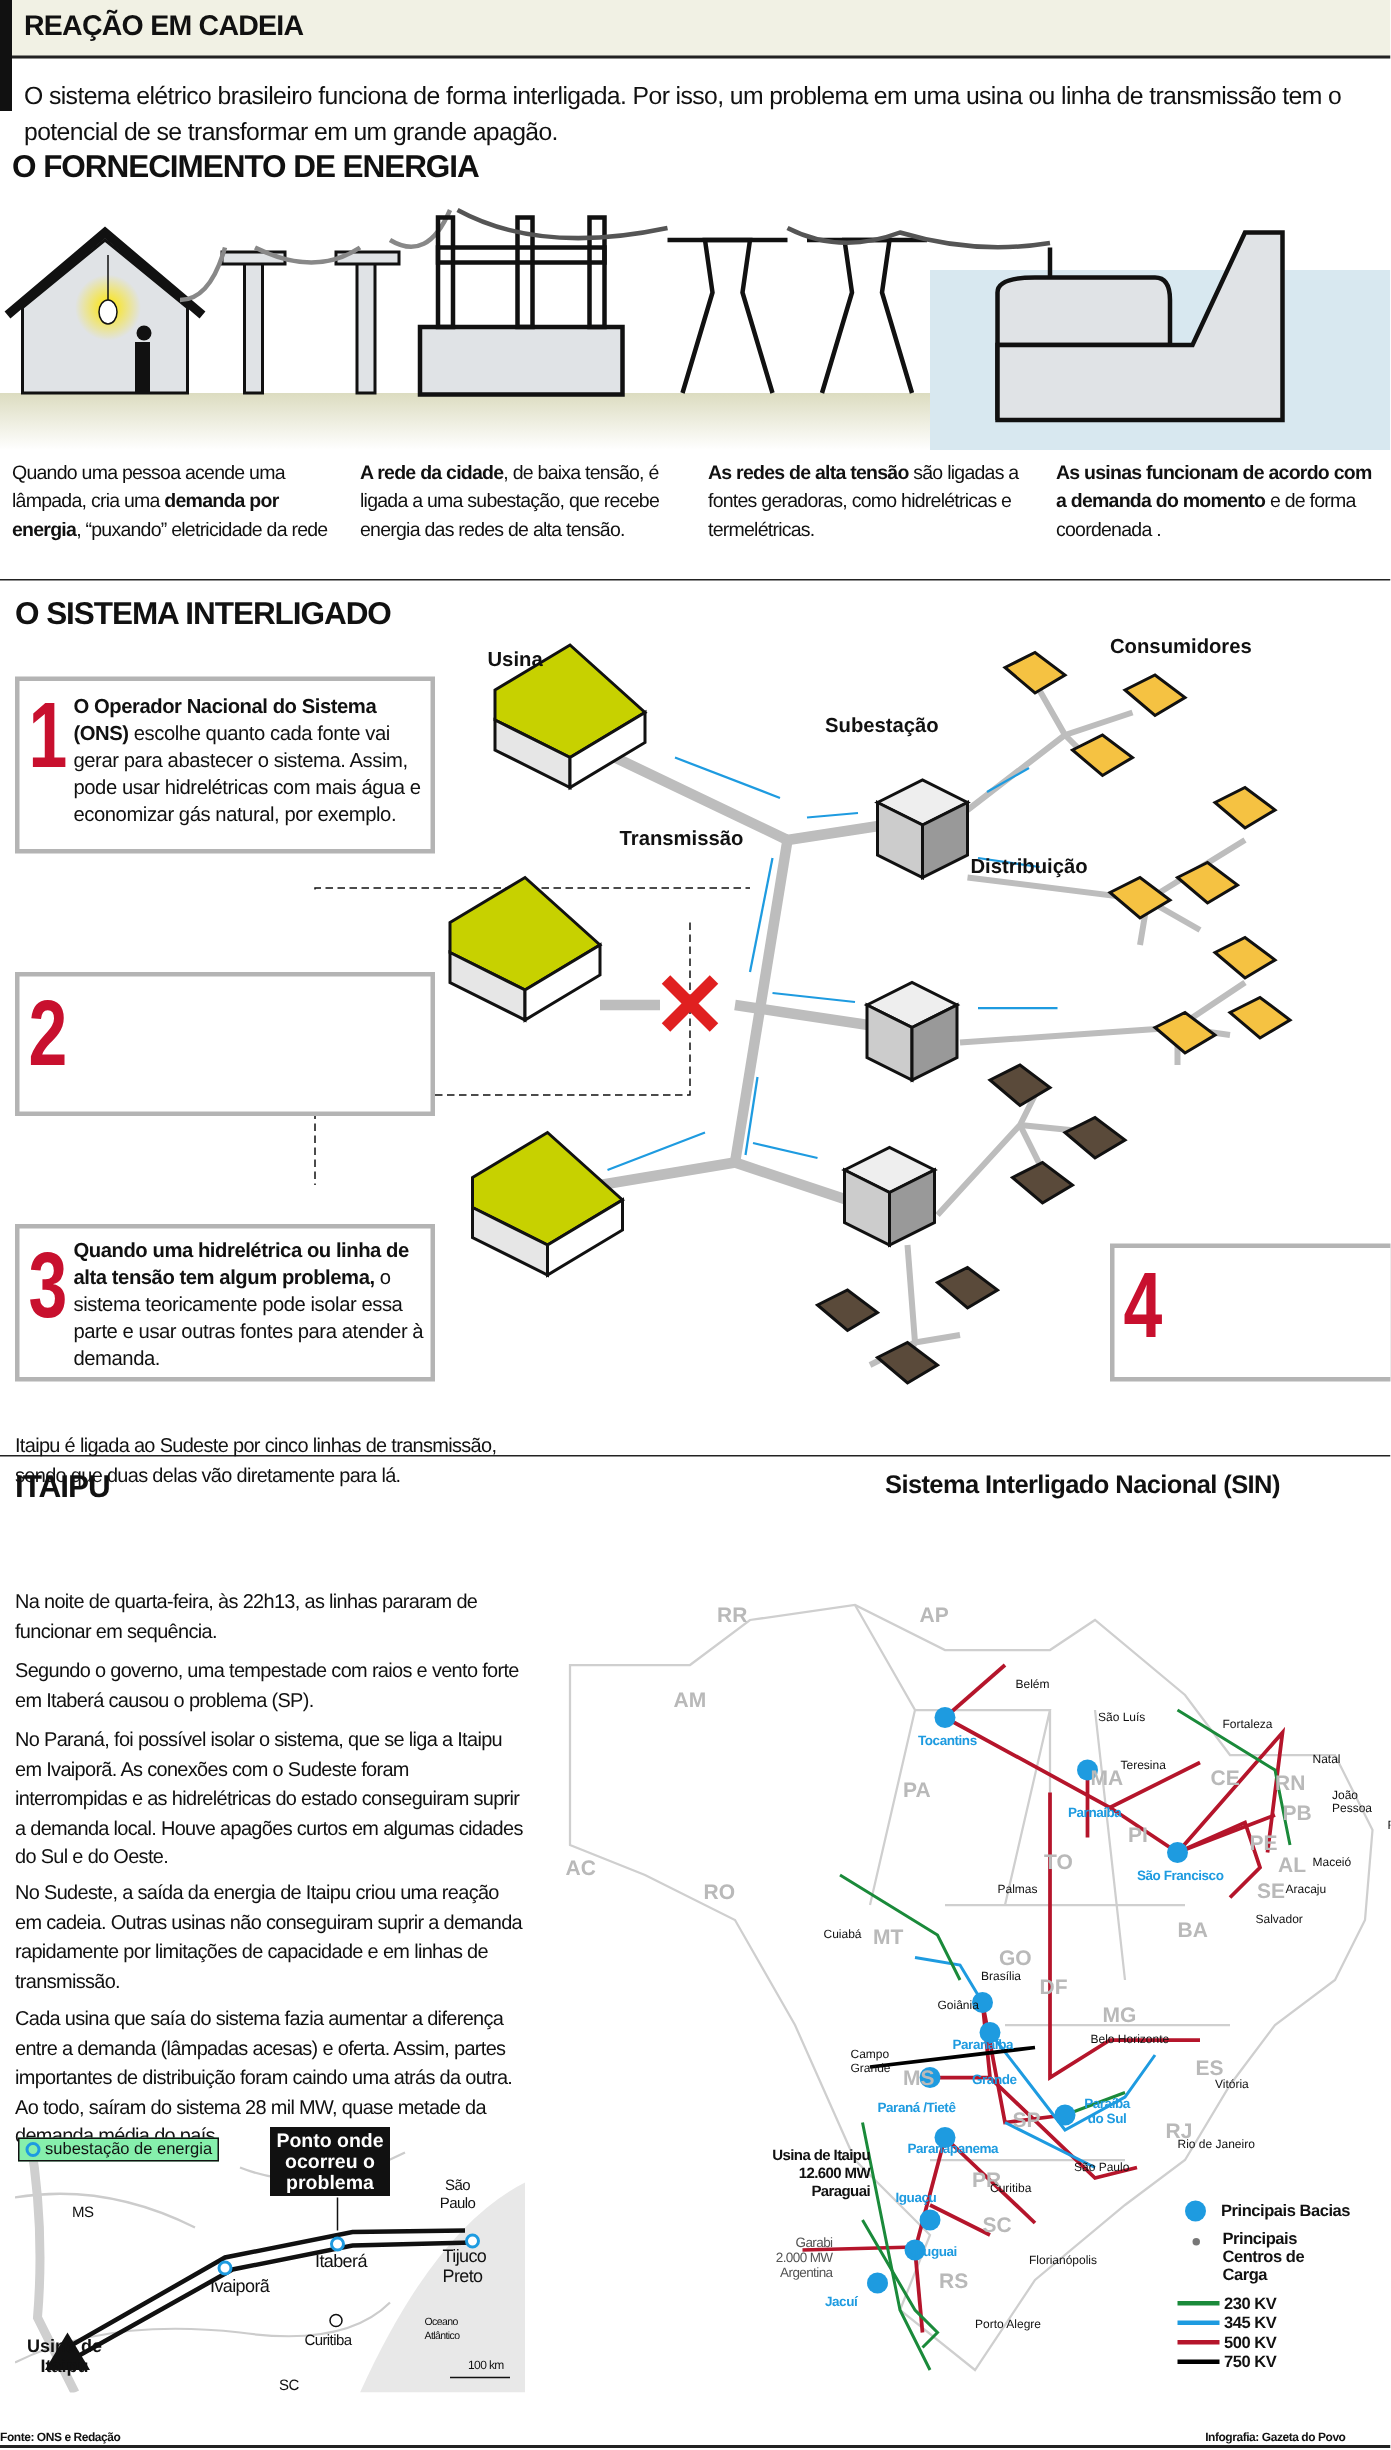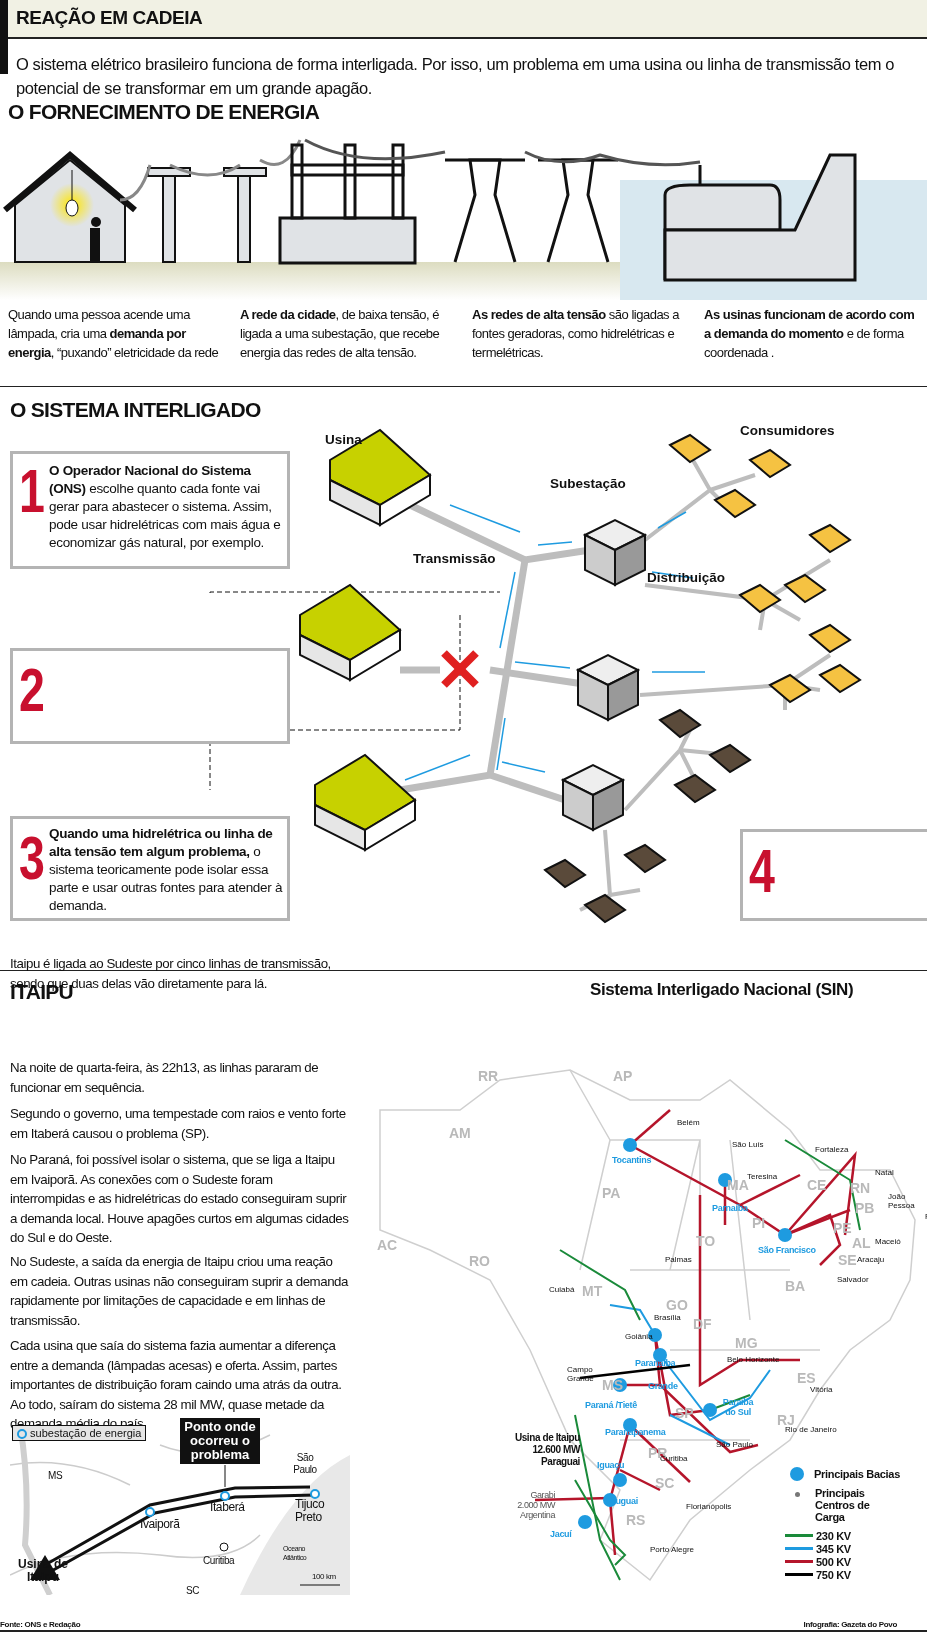--- a/index.html
+++ b/index.html
@@ -236,21 +236,21 @@
     <polyline points="38,148 145,88 225,72 305,70"></polyline>
   </g>
   <polygon points="20,155 35,130 50,155" fill="#111"></polygon>
   <circle cx="140" cy="87" r="4" fill="#fff" stroke="#1e9be0" stroke-width="2"></circle>
   <circle cx="215" cy="71" r="4" fill="#fff" stroke="#1e9be0" stroke-width="2"></circle>
   <circle cx="305" cy="69" r="4" fill="#fff" stroke="#1e9be0" stroke-width="2"></circle>
   <circle cx="214" cy="122" r="4" fill="none" stroke="#111"></circle>
   <line x1="290" y1="160" x2="330" y2="160" stroke="#111"></line>
   <line x1="215" y1="40" x2="215" y2="62" stroke="#111"></line>
 </svg>
-<div class="abs" style="left:12px;top:1425px;border:1px solid #111;background:#e5e5e5;padding:1px 4px;font-size:11px;">
+<div class="abs" style="left:12px;top:1425px;border:1px solid #111;background:#86efac;padding:1px 4px;font-size:11px;">
   <span style="display:inline-block;width:6px;height:6px;border:2px solid #1e9be0;border-radius:50%;vertical-align:middle;"></span>
   <span>subestação de energia</span>
 </div>
 <div class="abs" style="left:180px;top:1418px;width:76px;background:#111;color:#fff;font-weight:bold;font-size:13px;line-height:14px;text-align:center;padding:2px;">Ponto onde ocorreu o problema</div>
 <div class="abs cond" style="left:48px;top:1470px;font-size:10px;">MS</div>
 <div class="abs cond" style="left:186px;top:1585px;font-size:10px;">SC</div>
 <div class="abs cond" style="left:290px;top:1452px;width:30px;font-size:10px;text-align:center;line-height:12px;">São Paulo</div>
 <div class="abs cond" style="left:295px;top:1498px;width:35px;font-size:12px;line-height:13px;">Tijuco Preto</div>
 <div class="abs cond" style="left:210px;top:1500px;font-size:12px;">Itaberá</div>
 <div class="abs cond" style="left:140px;top:1517px;font-size:12px;">Ivaiporã</div>

